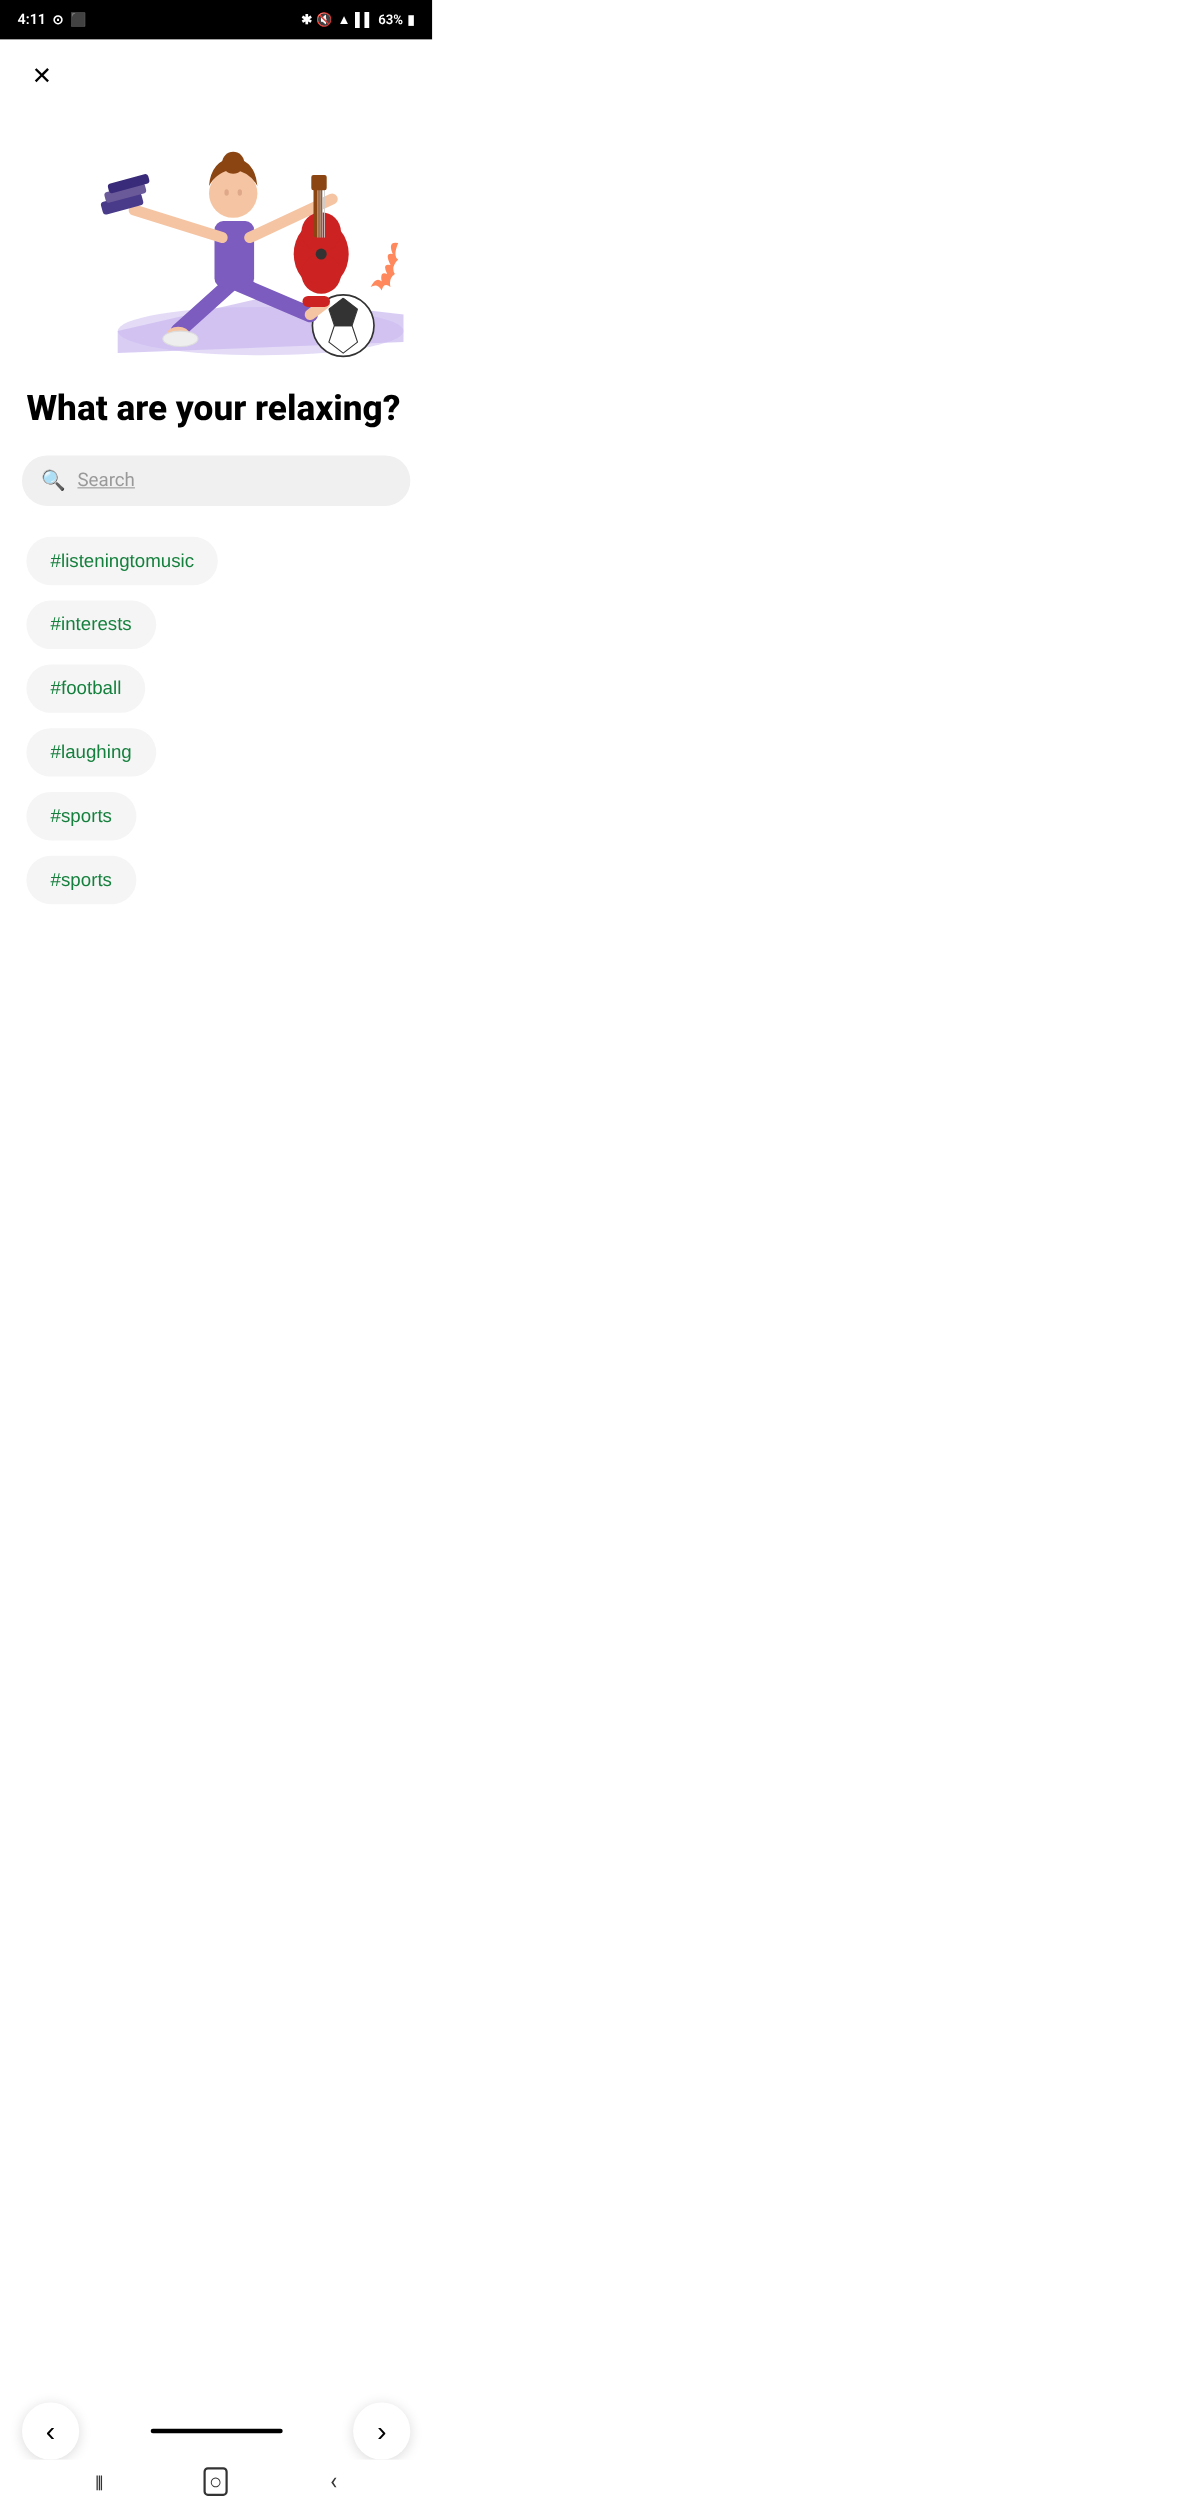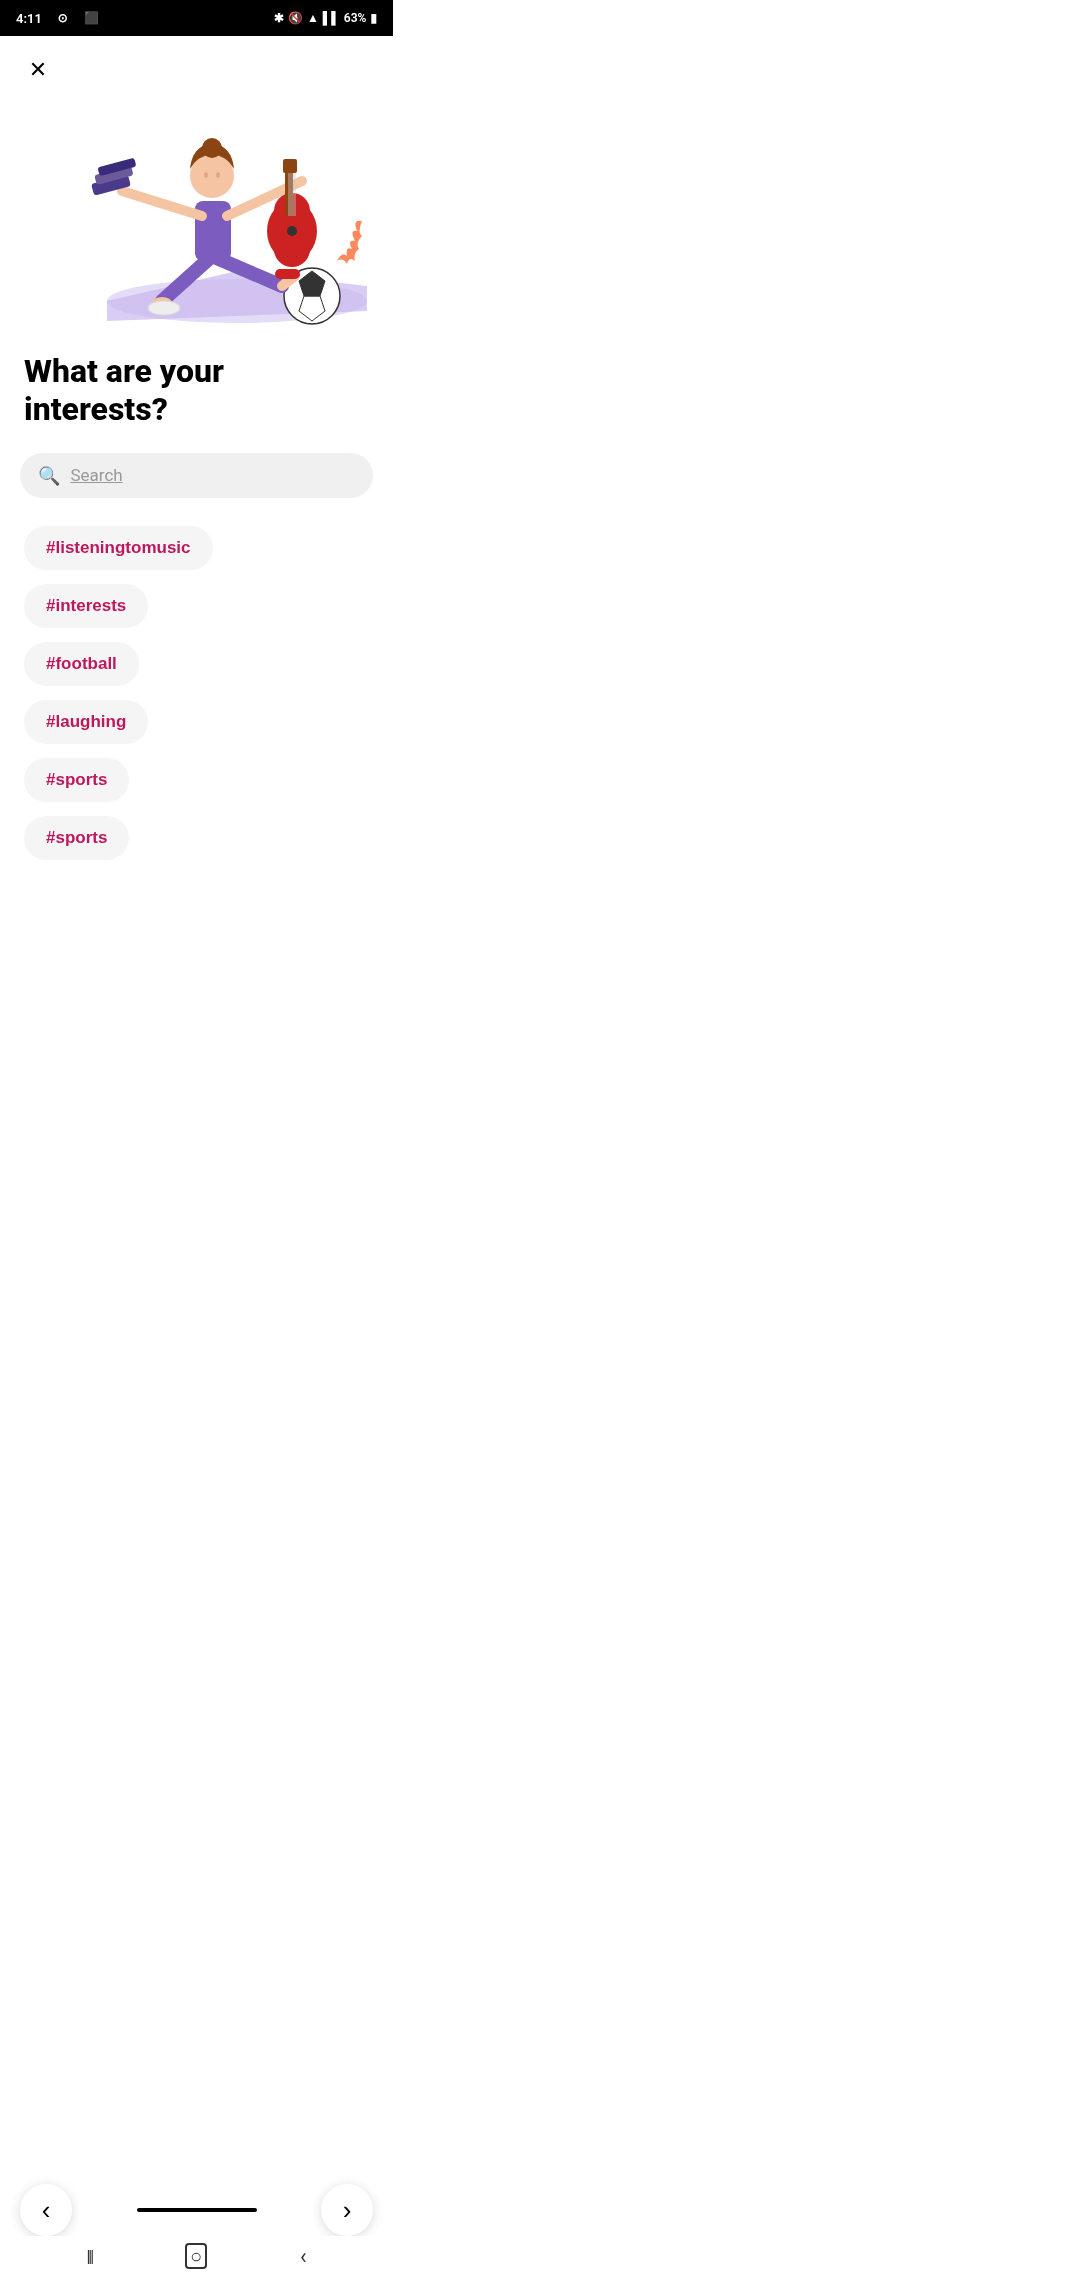--- a/index.html
+++ b/index.html
@@ -27,21 +27,21 @@
       align-items: center;
       padding: 8px 16px;
       height: 36px;
       font-size: 13px;
       font-weight: 600;
     }
 
     .status-left {
       display: flex;
       align-items: center;
-      gap: 16px;
+      gap: 6px;
       justify-content: space-between;
     }
 
     .status-right {
       display: flex;
       align-items: center;
       gap: 4px;
       font-size: 12px;
     }
 
@@ -135,22 +135,22 @@
       padding: 0 4px;
     }
 
     .interest-tag {
       display: inline-flex;
       align-items: center;
       background: #f5f5f5;
       border-radius: 25px;
       padding: 12px 22px;
       font-size: 17px;
-      color: #be185d;
-      font-weight: 700;
+      color: #15803d;
+      font-weight: 400;
       cursor: pointer;
       border: none;
       width: fit-content;
     }
 
     
     .bottom-nav {
       position: fixed;
       bottom: 40px;
       left: 0;
@@ -288,21 +288,21 @@
 
       <ellipse cx="179" cy="74" rx="2" ry="3" fill="#e0a88a"></ellipse>
       <ellipse cx="191" cy="74" rx="2" ry="3" fill="#e0a88a"></ellipse>
 
       <ellipse cx="137" cy="207" rx="16" ry="7" fill="#eee" stroke="#ddd" stroke-width="1"></ellipse>
 
       <path d="M310,160 Q315,150 320,155 Q318,145 325,148 Q320,138 328,140 Q322,128 330,130 Q325,118 335,120 Q330,132 335,135 Q328,142 332,148 Q326,152 328,160 Q322,155 320,163 Q316,156 310,160Z" fill="#ff6b35" opacity="0.8"></path>
     </svg>
   </div>
 
-  <h1 class="page-title">What are your interests?</h1>
+  <h1 class="page-title">What are your relaxing?</h1>
 
   <div class="search-container">
     <span class="search-icon">🔍</span>
     <input class="search-input" type="text" placeholder="Search" style="">
   </div>
 
   <div class="interests-list">
     <button class="interest-tag">
       <span>#listeningtomusic</span>
     </button>

